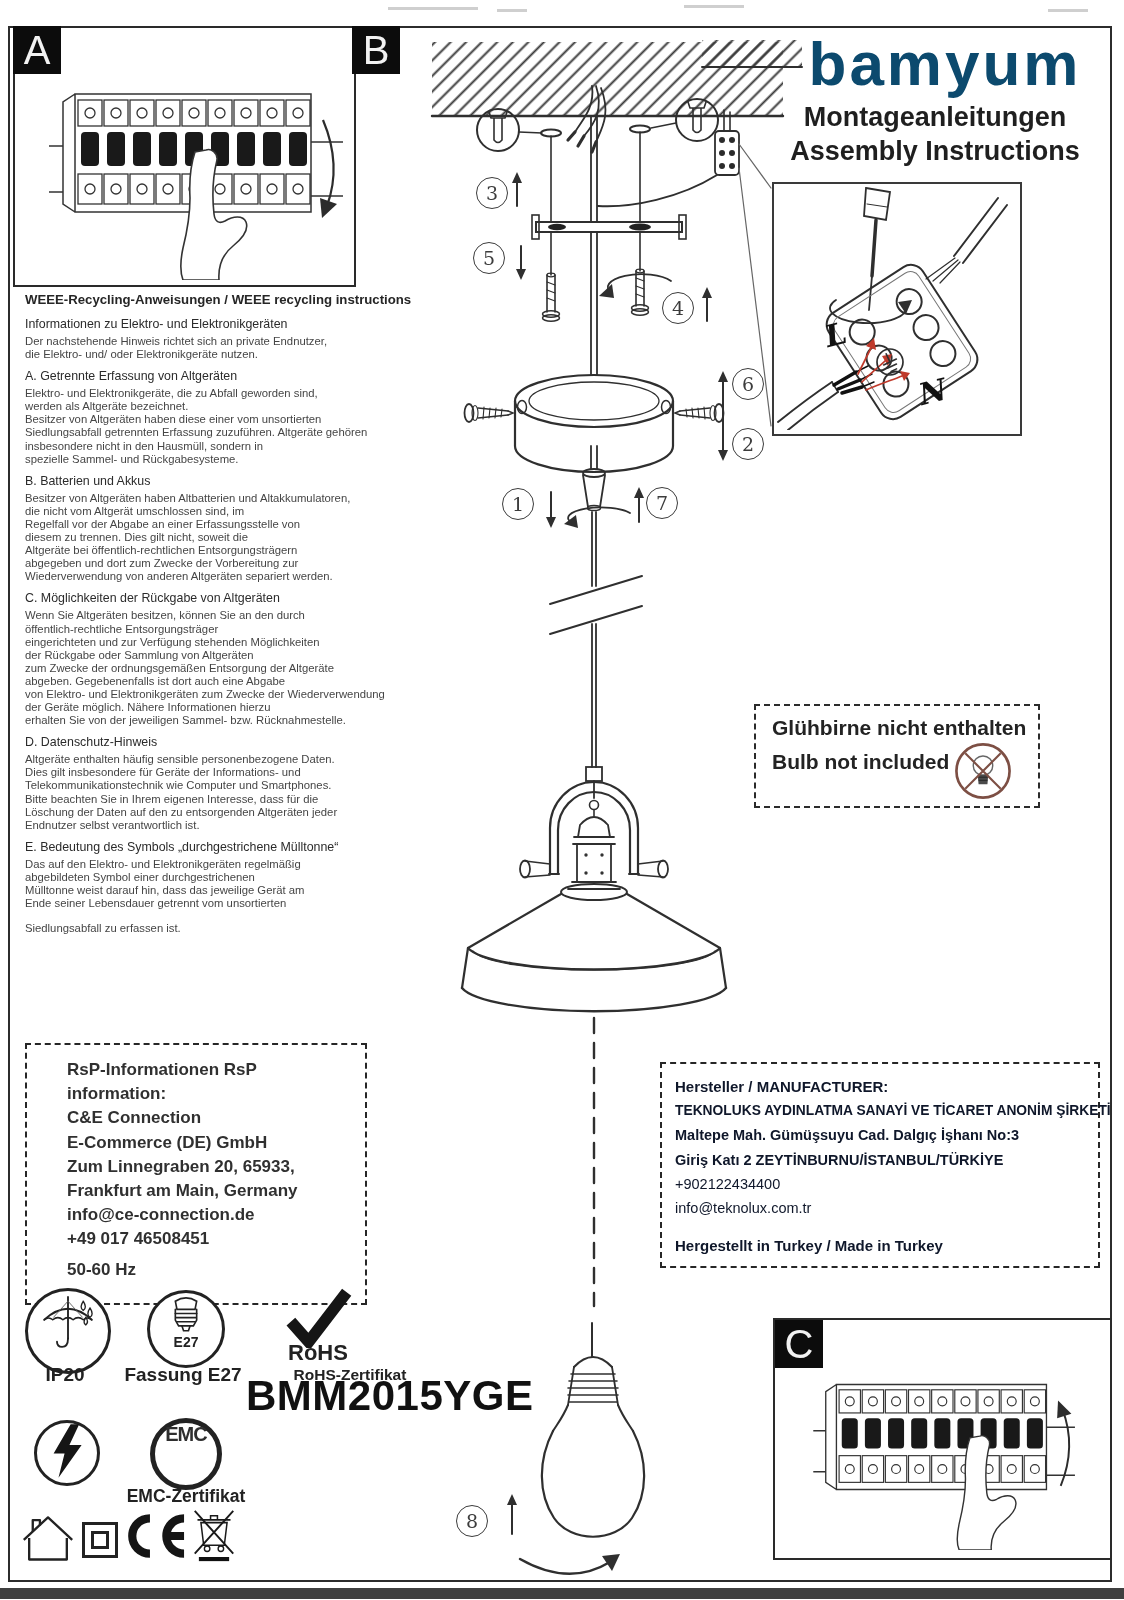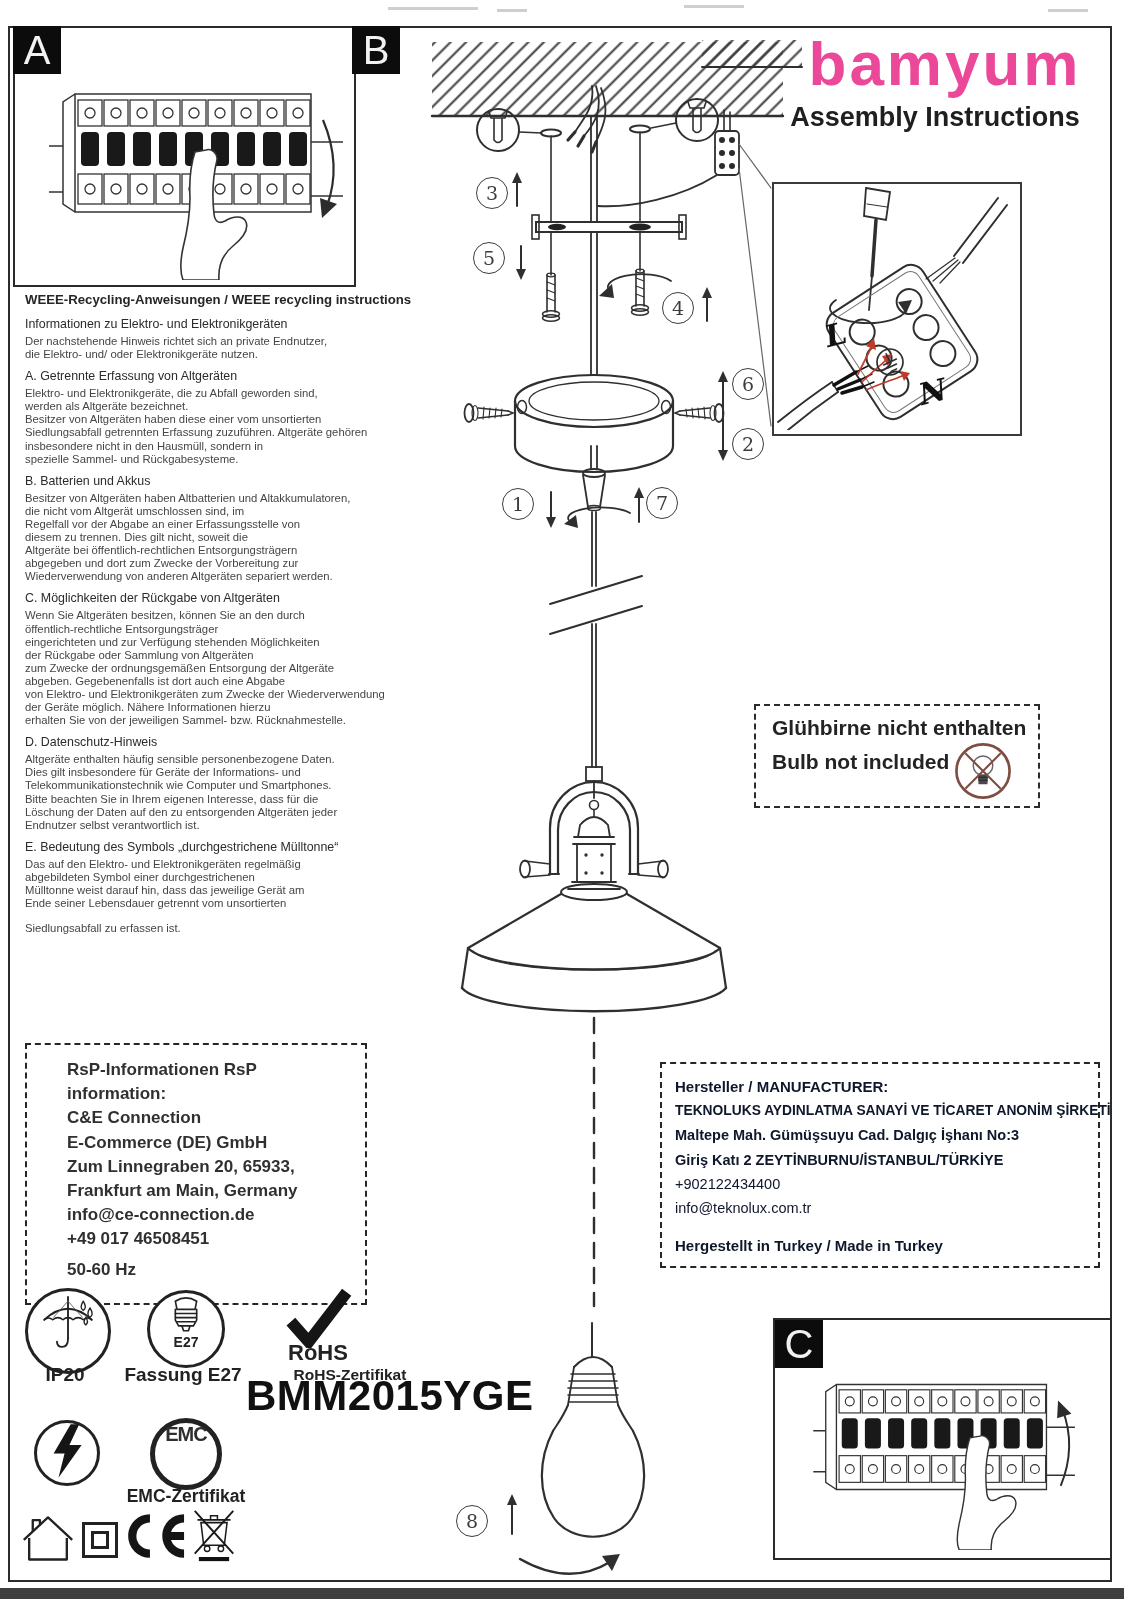--- a/index.html
+++ b/index.html
@@ -85,22 +85,23 @@
         <use href="#modA" x="212"></use>
         <use href="#modA" x="238"></use>
       <path d="M148,72 C144,84 142,100 143,118 C143,136 140,152 136,168 C133,182 133,192 136,200 L172,200 C171,186 176,174 186,166 C196,158 202,150 199,142 C196,135 186,136 178,141 C172,144 168,142 167,134 C165,116 166,96 170,80 C171,73 164,68 159,70 Z" fill="#ffffff" stroke="#333" stroke-width="1.6"></path>
       <path d="M276,40 Q295,85 280,126" fill="none" stroke="#2c2c2c" stroke-width="2.2"></path>
       <polygon points="275,138 273,118 290,124" fill="#2c2c2c"></polygon>
     </svg>
   </div>
   <div class="plate" id="lblA">A</div>
   <div class="plate" id="lblB">B</div>
 
-  <div id="brandLogo" style="color:#ec4899;">bamyum</div>
+  <div id="brandLogo" style="color:#0c4a6e;">bamyum</div>
   <div id="brandSub">
+    <div>Montageanleitungen</div>
     <div>Assembly Instructions</div>
   </div>
 
   <svg id="asm" width="772" height="1560" viewBox="0 0 772 1560">
     <defs>
       <pattern id="hp" width="11" height="11" patternUnits="userSpaceOnUse" patternTransform="rotate(45)">
         <line x1="5.5" y1="0" x2="5.5" y2="11" stroke="#3a3a3a" stroke-width="2"></line>
       </pattern>
     </defs>
     <g stroke="#2f2f2f" stroke-width="2" fill="none" stroke-linecap="round">

